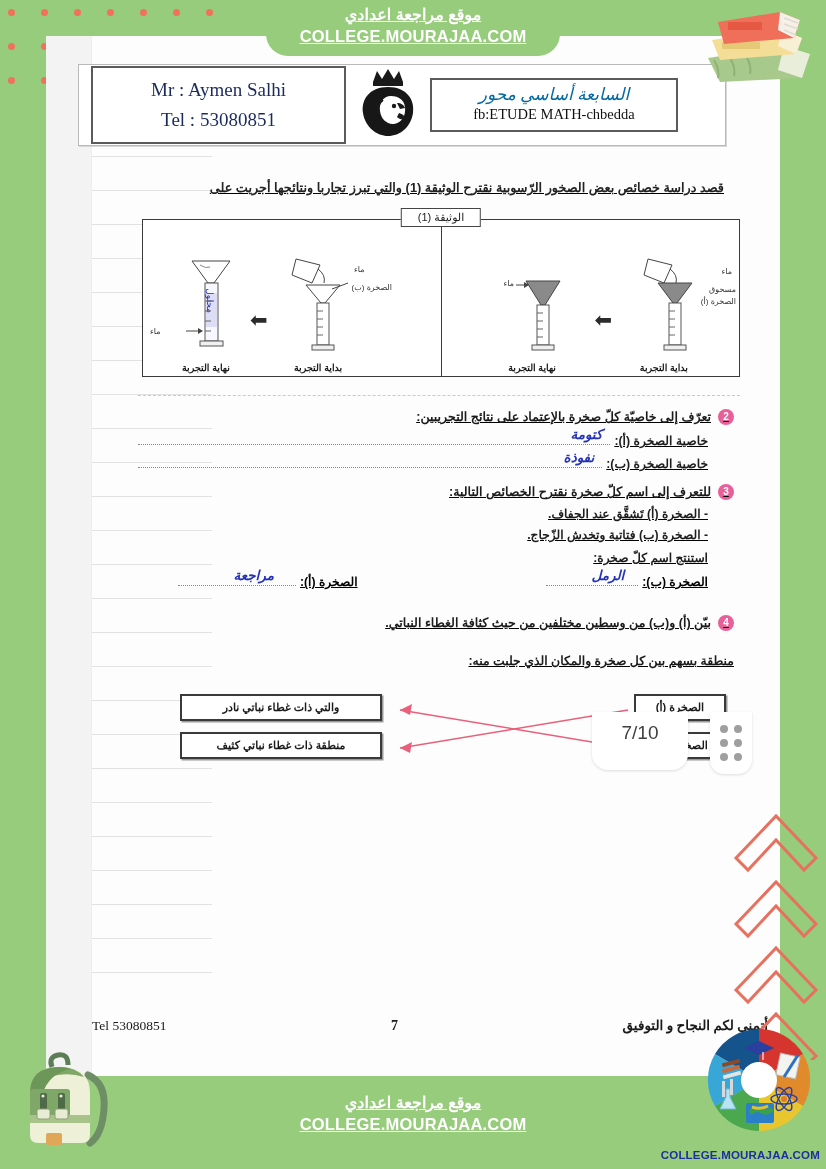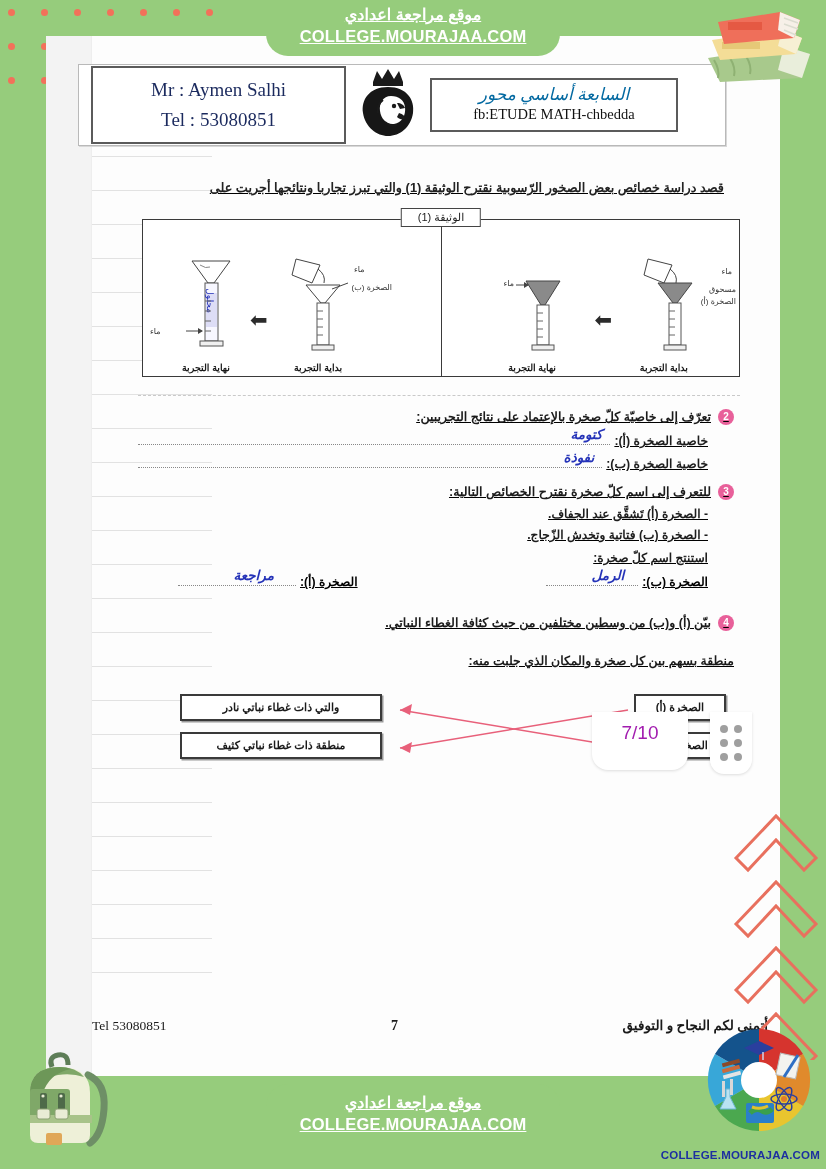--- a/index.html
+++ b/index.html
@@ -389,21 +389,21 @@
     width: 96px;
     height: 58px;
     background: #ffffff;
     border-bottom-left-radius: 16px;
     border-bottom-right-radius: 16px;
     box-shadow: 0 1px 3px rgba(0,0,0,.13);
     z-index: 30;
     text-align: center;
     padding-top: 10px;
     font-size: 19px;
-    color: #a21caf;
+    color: #404040;
     font-family: "Liberation Sans", sans-serif;
   }
   .grid-menu {
     position: absolute;
     left: 710px;
     top: 712px;
     width: 42px;
     height: 62px;
     background: #ffffff;
     border-bottom-left-radius: 14px;

